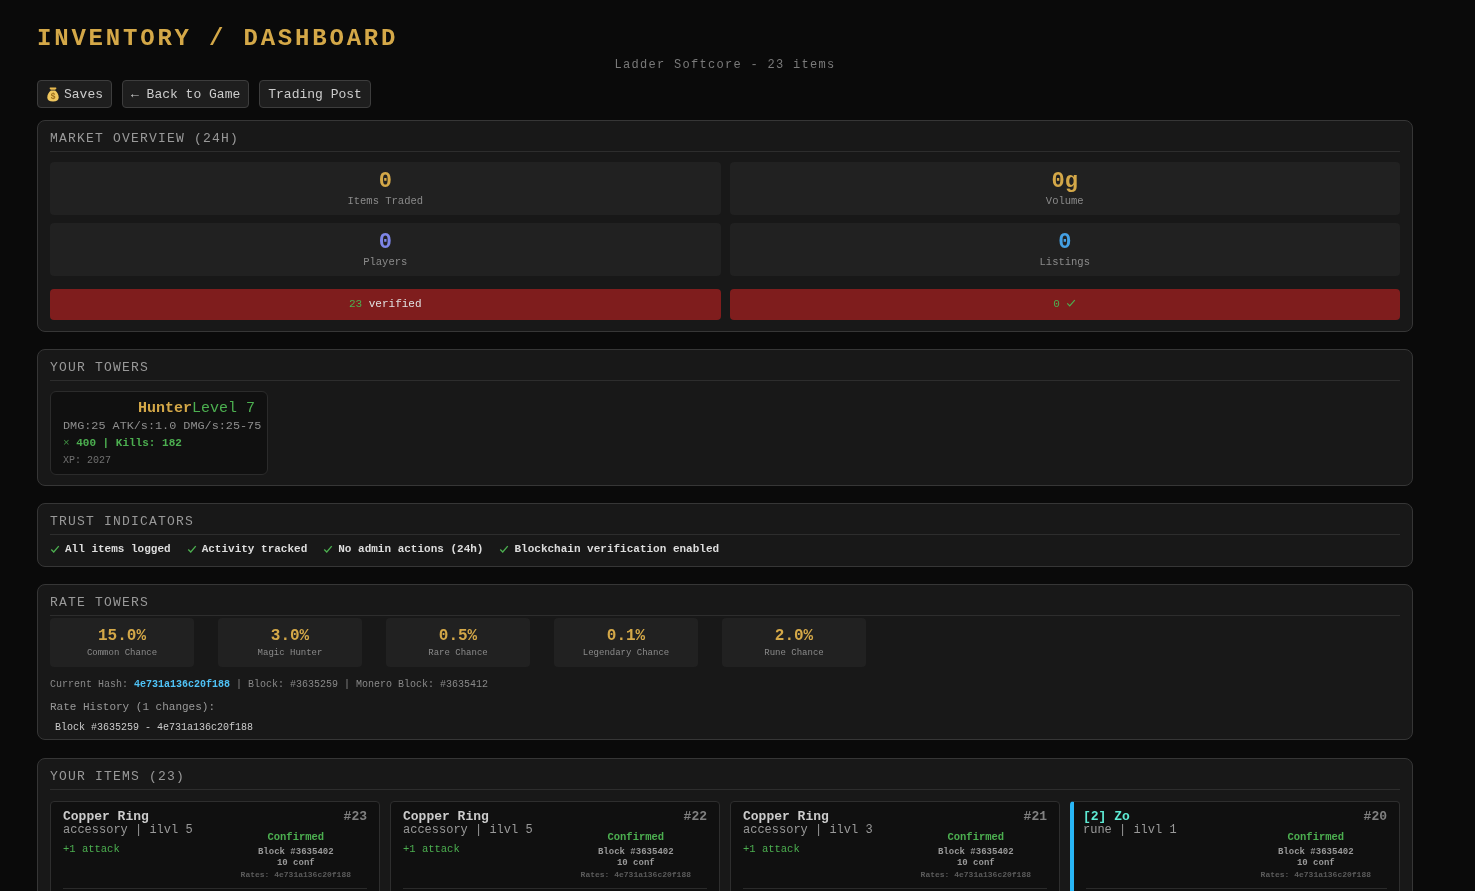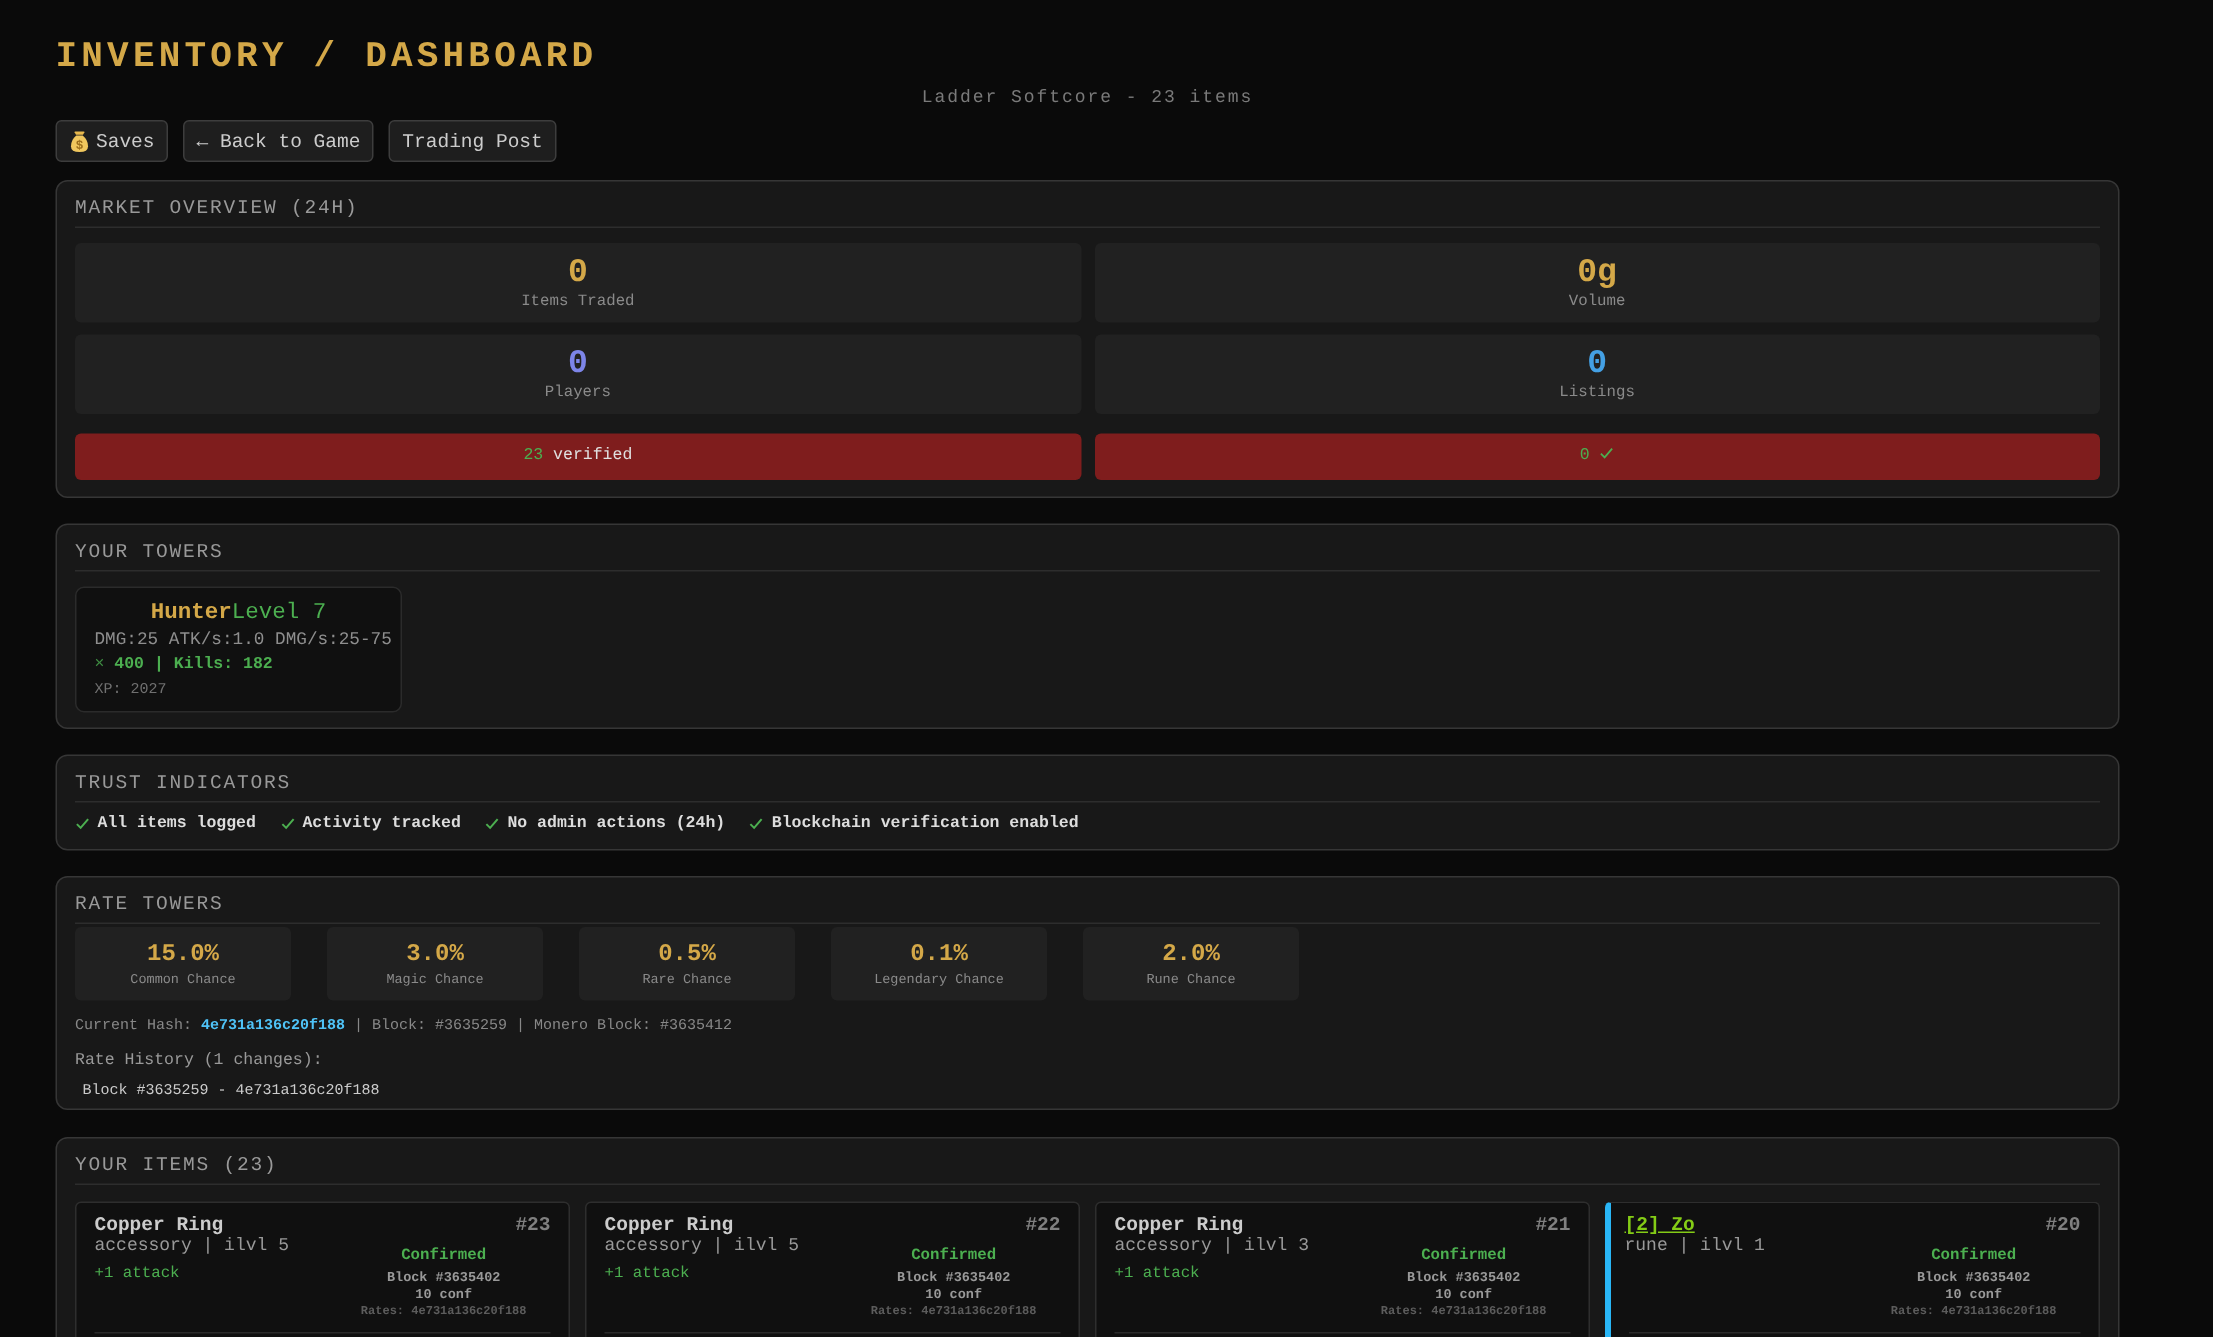--- a/index.html
+++ b/index.html
@@ -28,21 +28,21 @@
 .stat .v { font-size:22px; font-weight:bold; line-height:26px; }
 .stat .l { font-size:10.5px; color:#8a8a8a; line-height:13px; }
 .gold { color:#d4a848; } .indigo { color:#7d85e8; } .blue { color:#44a0e4; }
 .banner { background:#7f1d1d; border-radius:4px; text-align:center; margin-top:5px;
   height:31px; line-height:31px; font-size:11px; color:#e0e0e0; }
 .banner .g { color:#4caf50; font-weight:normal; }
 .banner.small { font-size:11px; font-weight:normal; }
 
 .tower { width:218px; background:#101010; border:1px solid #2b2b2b; border-radius:6px; padding:8px 12px 5px; }
 #towers { padding-bottom:10px; }
-.trow { display:flex; justify-content:center; align-items:baseline; }
+.trow { display:flex; justify-content:flex-end; align-items:baseline; }
 .tname { color:#d4a848; font-size:15px; font-weight:bold; line-height:18px; }
 .tlevel { color:#4caf50; font-size:15px; line-height:18px; }
 .tstats { color:#8e8e8e; font-size:11.8px; line-height:16px; white-space:nowrap; }
 .tkills { color:#4caf50; font-size:11px; font-weight:bold; line-height:19px; }
 .tkills .dim { color:#3f8f43; font-weight:normal; }
 .txp { color:#707070; font-size:10px; line-height:16px; }
 
 #trust { padding-bottom:9px; }
 #trust h2 { margin-bottom:0; }
 .checks { display:flex; gap:16px; margin-top:6px; height:16px; }
@@ -61,21 +61,21 @@
 .rblock { margin-top:5px; height:16px; color:#ccc; font-size:10px; line-height:16px; padding-left:5px; }
 
 #items { margin-top:18px; }
 #items h2 { margin-bottom:11px; }
 .igrid { display:grid; grid-template-columns:repeat(4,1fr); gap:10px; }
 .icard { position:relative; background:#101010; border:1px solid #2e2e2e; border-radius:4px;
   padding:8px 12px; height:125px; }
 .icard.rune { border-left:4px solid #29b6f6; padding-left:9px; }
 .ihead { display:flex; justify-content:space-between;gap:16px; }
 .iname { font-size:13px; font-weight:bold; color:#ccc; line-height:14px; }
-.iname.cy { color:#84cc16;text-decoration:underline; }
+.iname.cy { color:#5eead4; }
 .inum { font-size:13px; font-weight:bold; color:#808080; line-height:14px; }
 .itype { font-size:12px; color:#999; line-height:13px; }
 .imod { font-size:10.5px; color:#4caf50; line-height:12px; margin-top:6px; }
 .iver { position:absolute; top:30px; right:28px; text-align:center;font-weight:bold; }
 .iconf { color:#4caf50; font-size:10.5px; line-height:11px; margin-bottom:3px; }
 .iblock { color:#999; font-size:9px; line-height:12px; }
 .iconfn { color:#999; font-size:9px; line-height:10px; }
 .irates { color:#5c5c5c; font-size:8px; line-height:10px; margin-top:2px; }
 .isep { position:absolute; left:12px; right:12px; top:86px; border-top:1px solid #2a2a2a; }
 </style>
@@ -157,21 +157,21 @@
 
   <section id="rate">
     <h2>RATE TOWERS</h2>
     <div class="rates">
       <div class="rcard">
           <div class="v">15.0%</div>
           <div class="l">Common Chance</div>
         </div>
       <div class="rcard">
           <div class="v">3.0%</div>
-          <div class="l">Magic Chance</div>
+          <div class="l">Magic Hunter</div>
         </div>
       <div class="rcard">
           <div class="v">0.5%</div>
           <div class="l">Rare Chance</div>
         </div>
       <div class="rcard">
           <div class="v">0.1%</div>
           <div class="l">Legendary Chance</div>
         </div>
       <div class="rcard">

